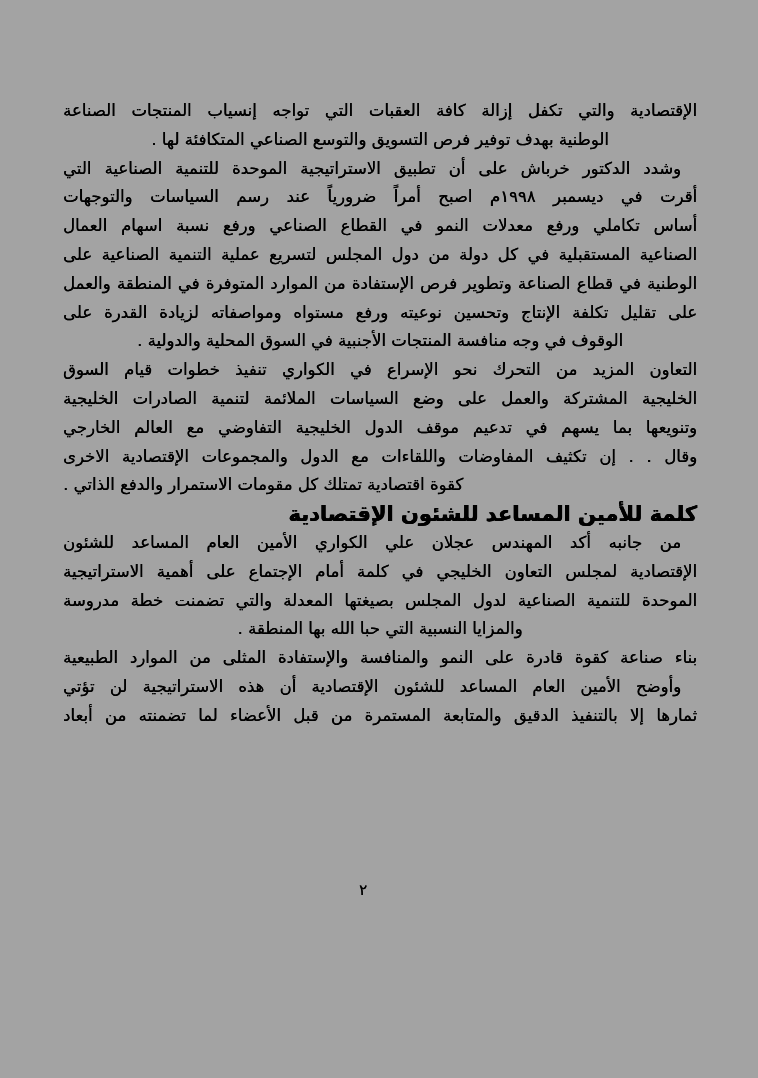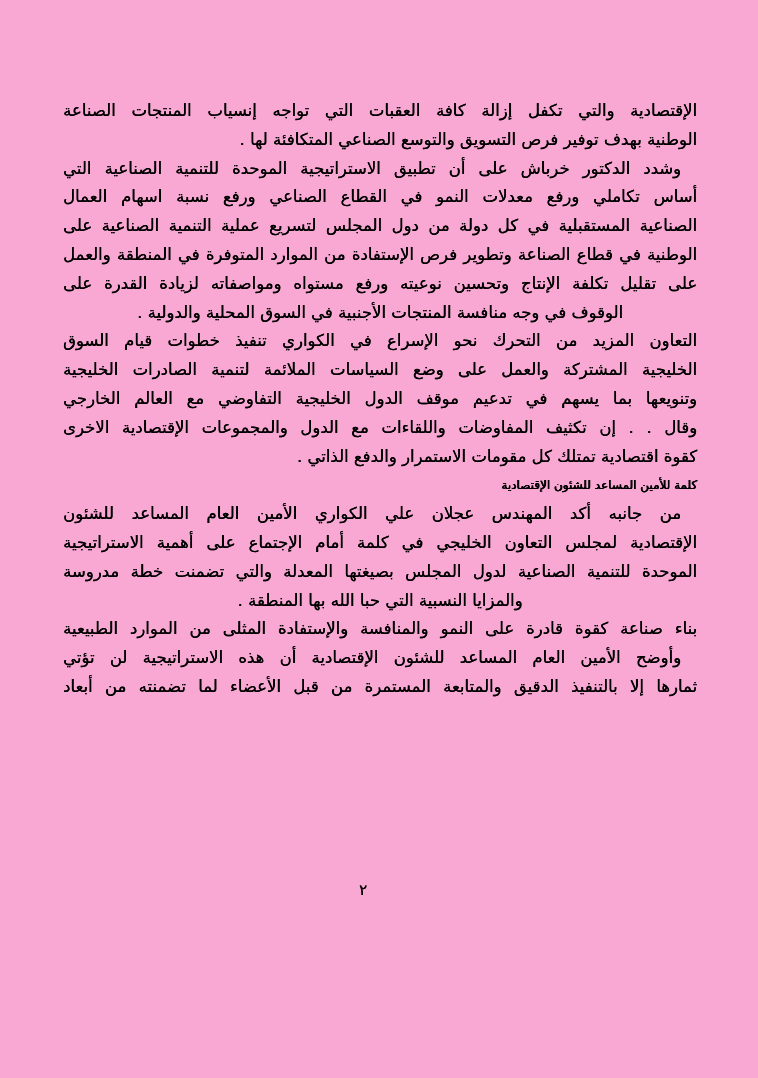--- a/index.html
+++ b/index.html
@@ -4,21 +4,21 @@
 <style>
   html, body {
     margin: 0;
     padding: 0;
     background: #ffffff;
   }
   .page {
     position: relative;
     width: 758px;
     height: 1078px;
-    background: #f9a8d4;
+    background: #a3a3a3;
     overflow: hidden;
     font-family: "DejaVu Sans", sans-serif;
     color: #000000;
     direction: rtl;
   }
   .text-block {
     position: absolute;
     top: 97px;
     right: 61px;
     left: 63px;
@@ -31,27 +31,27 @@
     white-space: nowrap;
     color: #000;
     
     text-shadow: 0.35px 0 0 #000;
   }
   .align-justify {
     white-space: normal;
     text-align: justify;
     text-align-last: justify;
   }
-  .align-center { }
+  .align-center { text-align: center; }
   .align-left   { text-align: center; }
-  .align-right  { text-align: right; }
+  .align-right  { text-align: left; }
   .indent { text-indent: 16px; }
   .heading {
-    font-weight: normal;
-    font-size: 12px;
+    font-weight: bold;
+    font-size: 21px;
     text-align: right;
     text-shadow: 0.6px 0 0 #000, 0 0.4px 0 #000;
   }
   .page-number {
     position: absolute;
     top: 878px;
     left: 0;
     width: 726px; 
     text-align: center;
     font-size: 15px;
@@ -60,20 +60,21 @@
   }
 </style>
 </head>
 <body>
 
 <div class="page">
   <main class="text-block" id="text-block">
       <div class="line align-justify">الإقتصادية والتي تكفل إزالة كافة العقبات التي تواجه إنسياب المنتجات الصناعة</div>
       <div class="line align-center">الوطنية بهدف توفير فرص التسويق والتوسع الصناعي المتكافئة لها .</div>
       <div class="line align-justify indent">وشدد الدكتور خرباش على أن تطبيق الاستراتيجية الموحدة للتنمية الصناعية التي</div>
+      <div class="line align-justify">أقرت في ديسمبر ١٩٩٨م اصبح أمراً ضرورياً عند رسم السياسات والتوجهات</div>
       <div class="line align-justify">أساس تكاملي ورفع معدلات النمو في القطاع الصناعي ورفع نسبة اسهام العمال</div>
       <div class="line align-justify">الصناعية المستقبلية في كل دولة من دول المجلس لتسريع عملية التنمية الصناعية على</div>
       <div class="line align-justify">الوطنية في قطاع الصناعة وتطوير فرص الإستفادة من الموارد المتوفرة في المنطقة والعمل</div>
       <div class="line align-justify">على تقليل تكلفة الإنتاج وتحسين نوعيته ورفع مستواه ومواصفاته لزيادة القدرة على</div>
       <div class="line align-left">الوقوف في وجه منافسة المنتجات الأجنبية في السوق المحلية والدولية .</div>
       <div class="line align-justify">التعاون المزيد من التحرك نحو الإسراع في الكواري تنفيذ خطوات قيام السوق</div>
       <div class="line align-justify">الخليجية المشتركة والعمل على وضع السياسات الملائمة لتنمية الصادرات الخليجية</div>
       <div class="line align-justify">وتنويعها بما يسهم في تدعيم موقف الدول الخليجية التفاوضي مع العالم الخارجي</div>
       <div class="line align-justify">وقال . . إن تكثيف المفاوضات واللقاءات مع الدول والمجموعات الإقتصادية الاخرى</div>
       <div class="line align-right">كقوة اقتصادية تمتلك كل مقومات الاستمرار والدفع الذاتي .</div>

